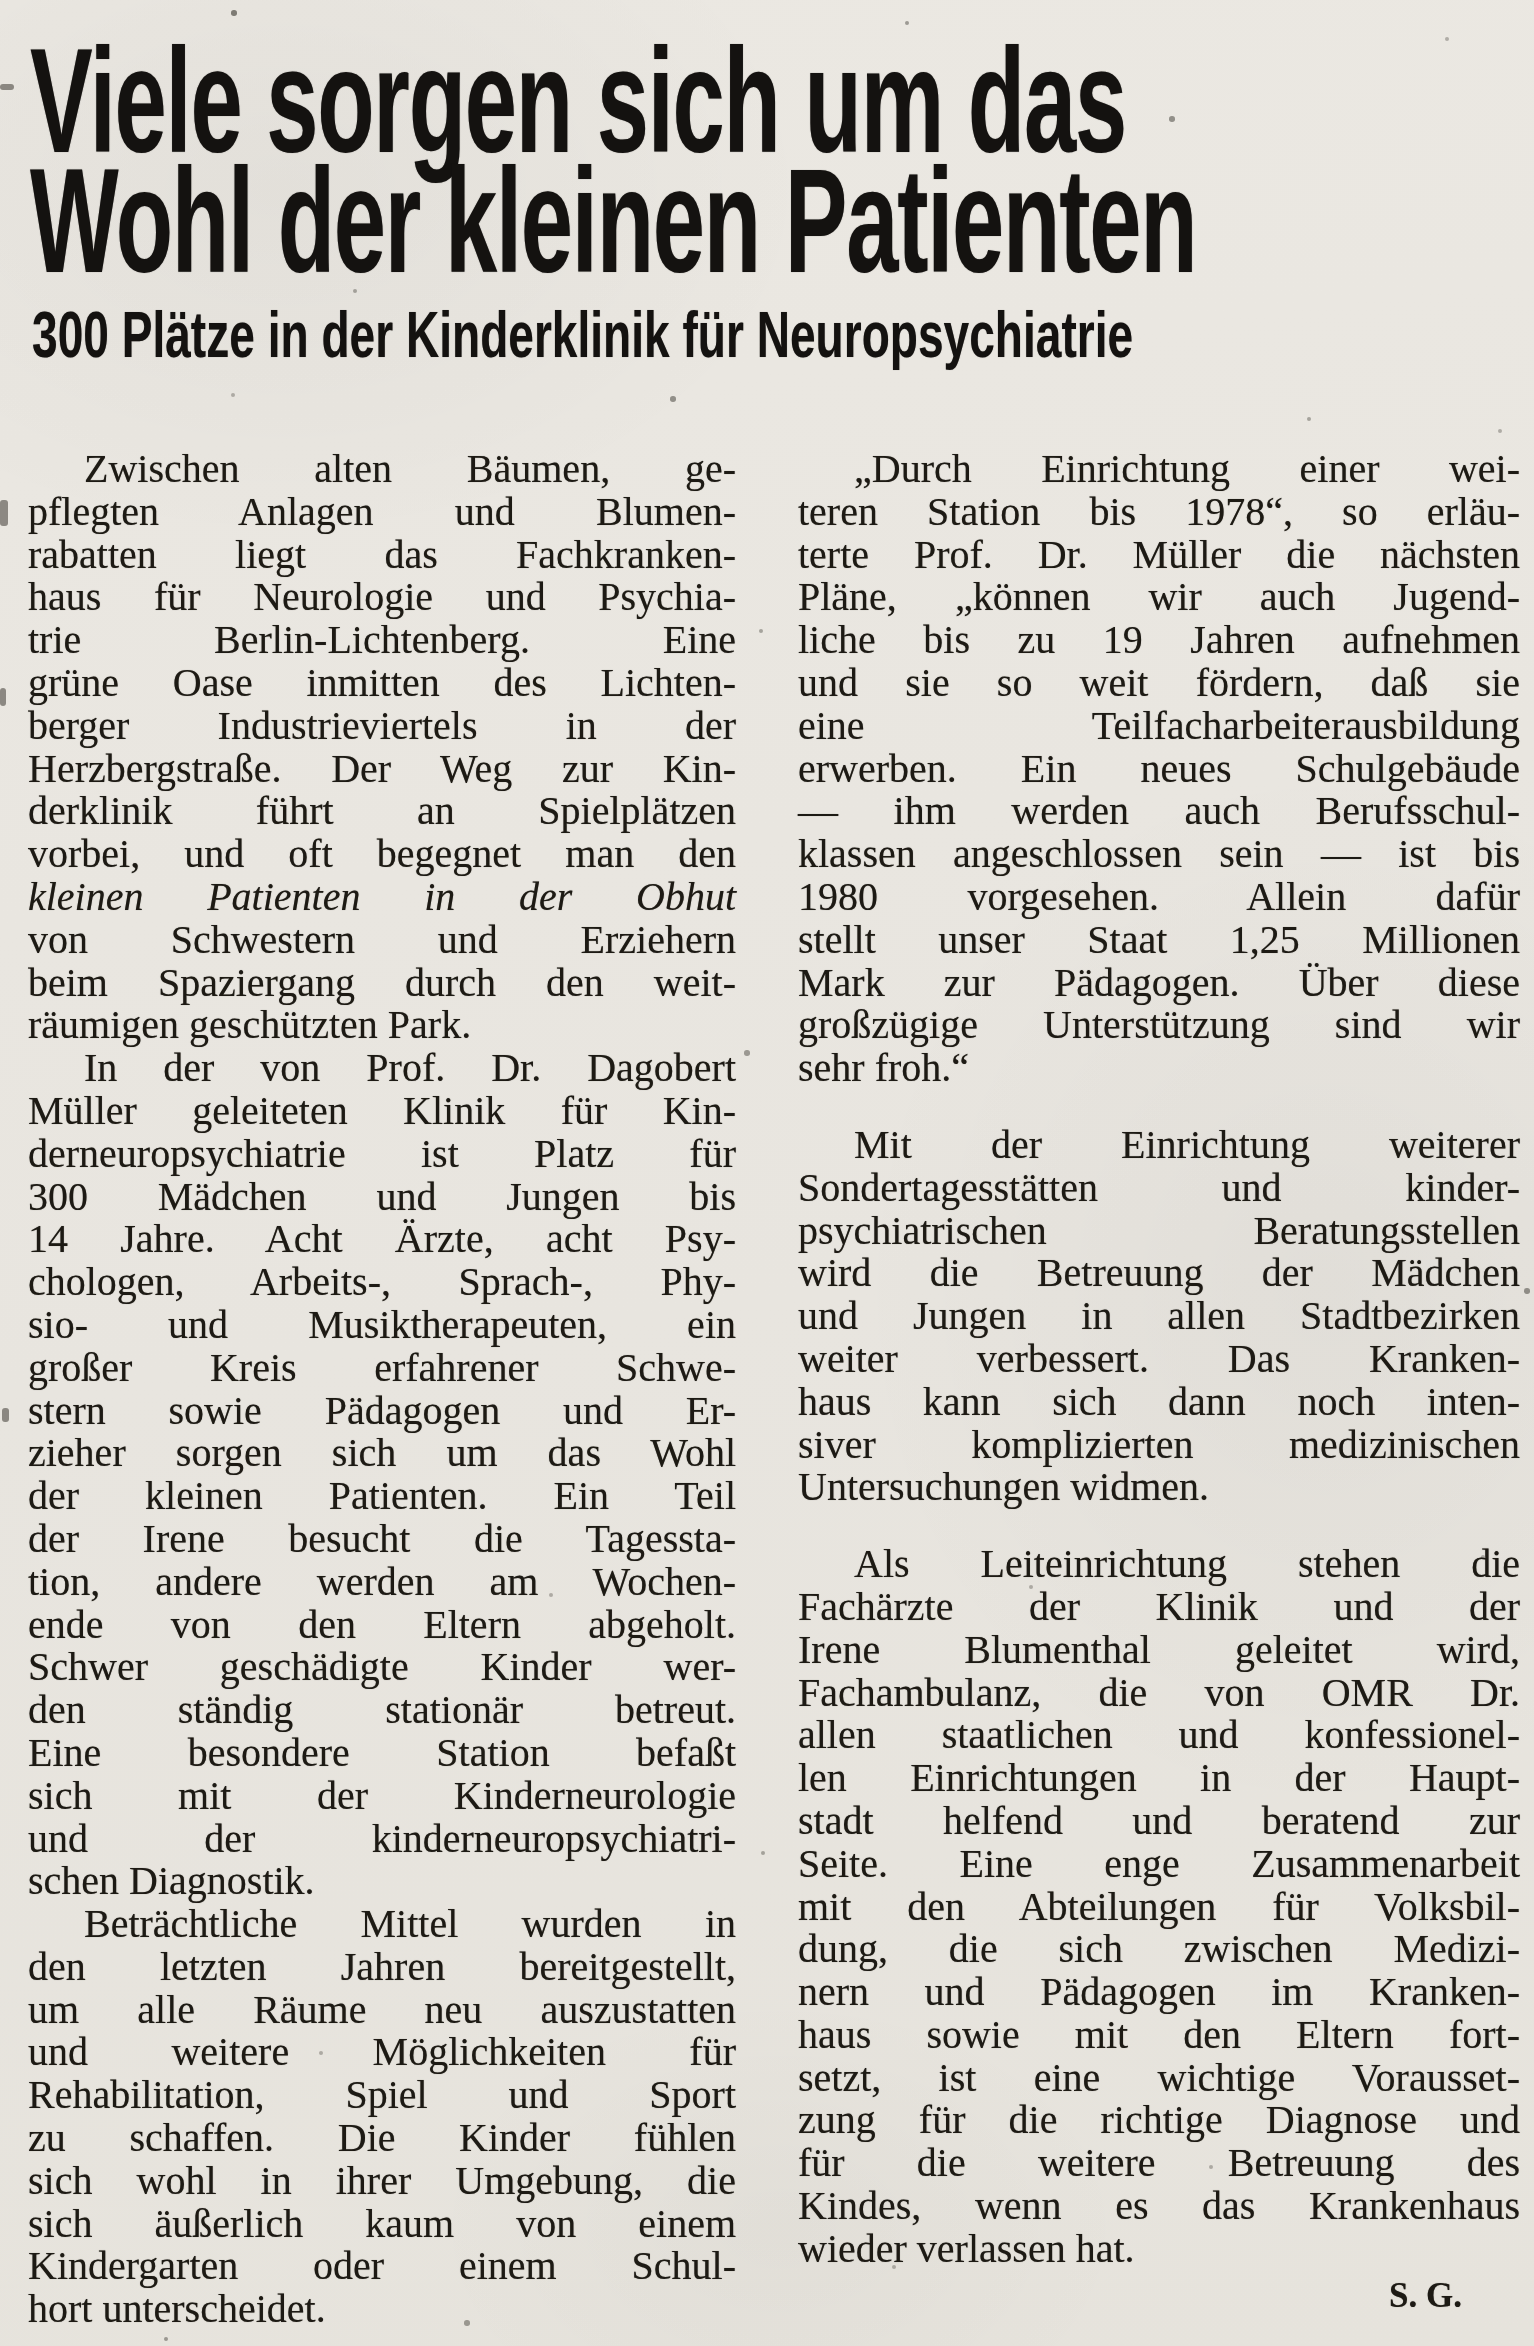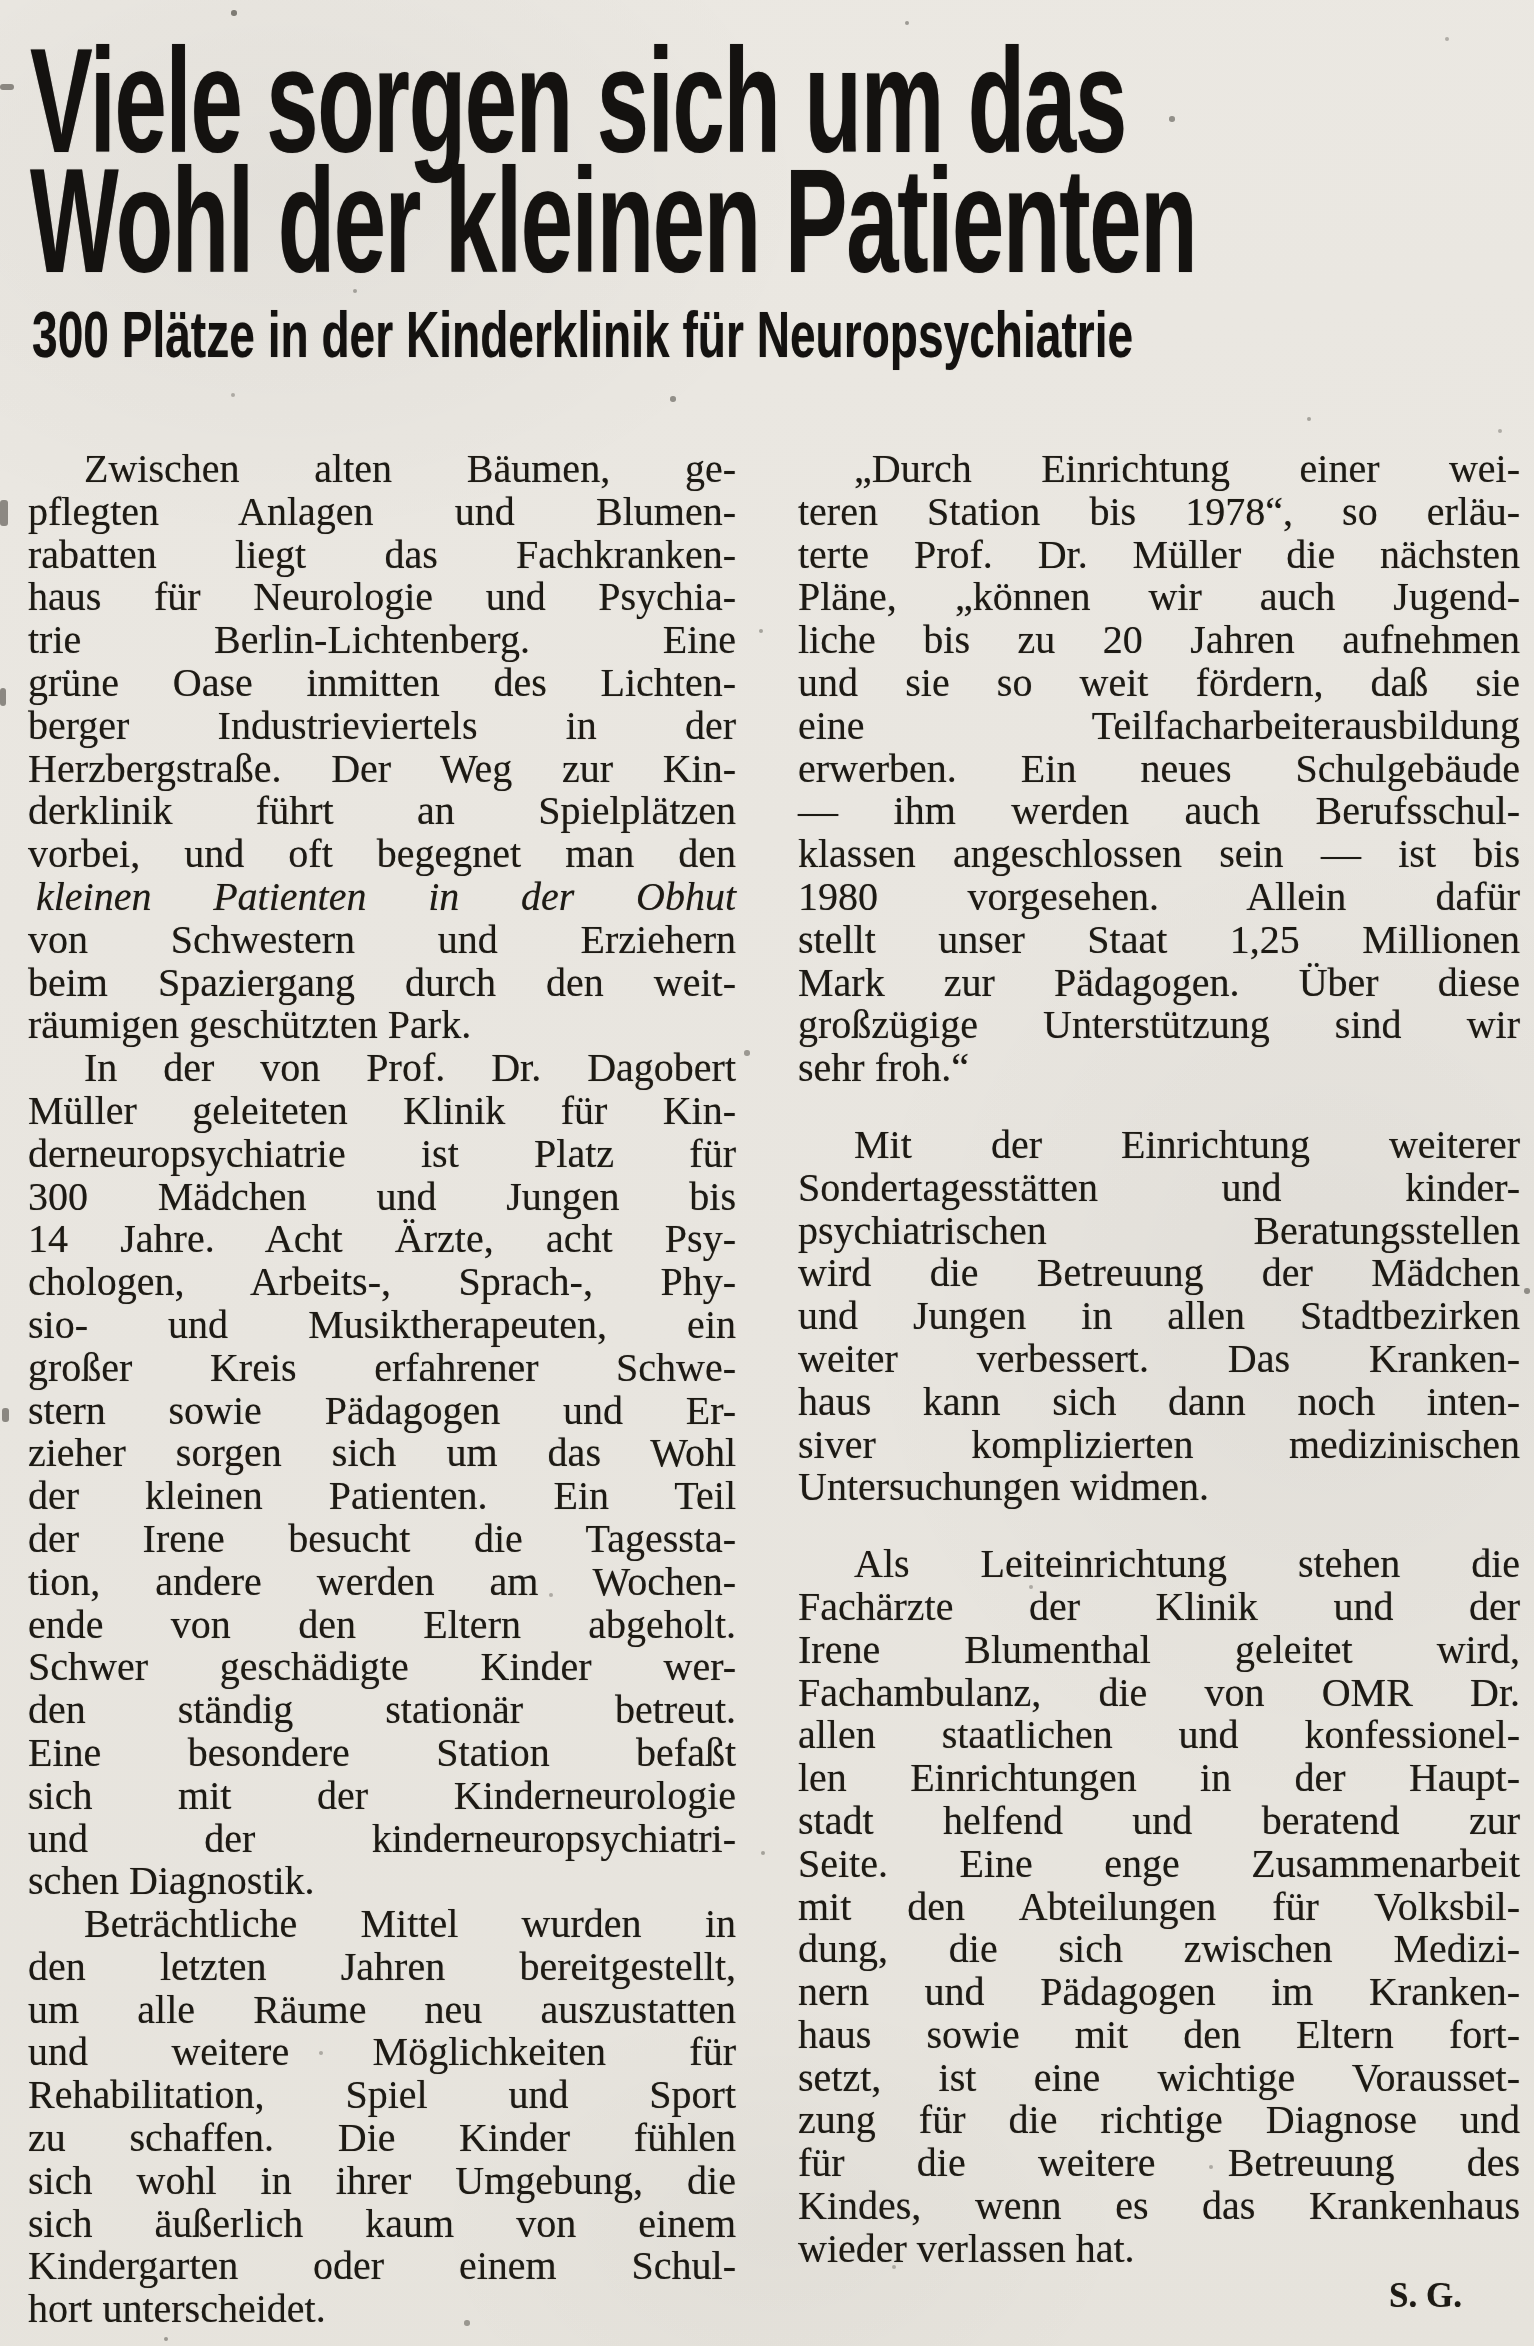--- a/index.html
+++ b/index.html
@@ -59,21 +59,21 @@
     text-align:justify;
     -moz-text-align-last:justify;
     text-align-last:justify;
     overflow:visible;
   }
   .line.first{text-indent:56px;}
   .line.last{
     -moz-text-align-last:left;
     text-align-last:left;
   }
-  .line.em{font-style:italic;margin-left:8px;}
+  .line.em{font-style:italic;}
   .signature{
     position:absolute;left:798px;top:2272px;width:722px;
     font-size:35px;line-height:48px;font-weight:700;
     text-align:right;padding-right:58px;box-sizing:border-box;
     text-shadow:0 0 0.8px rgba(30,27,20,0.55);
   }
   
   .noise{
     position:absolute;left:0;top:0;width:2px;height:2px;border-radius:50%;
     background:transparent;pointer-events:none;
@@ -176,21 +176,21 @@
         <div class="line">Kindergarten oder einem Schul-</div>
         <div class="line last">hort unterscheidet.</div>
       </div>
     </div>
   <div class="col col-right">
       <div class="para">
         <div class="line first">„Durch Einrichtung einer wei-</div>
         <div class="line">teren Station bis 1978“, so erläu-</div>
         <div class="line">terte Prof. Dr. Müller die nächsten</div>
         <div class="line">Pläne, „können wir auch Jugend-</div>
-        <div class="line">liche bis zu 20 Jahren aufnehmen</div>
+        <div class="line">liche bis zu 19 Jahren aufnehmen</div>
         <div class="line">und sie so weit fördern, daß sie</div>
         <div class="line">eine Teilfacharbeiterausbildung</div>
         <div class="line">erwerben. Ein neues Schulgebäude</div>
         <div class="line">— ihm werden auch Berufsschul-</div>
         <div class="line">klassen angeschlossen sein — ist bis</div>
         <div class="line">1980 vorgesehen. Allein dafür</div>
         <div class="line">stellt unser Staat 1,25 Millionen</div>
         <div class="line">Mark zur Pädagogen. Über diese</div>
         <div class="line">großzügige Unterstützung sind wir</div>
         <div class="line last">sehr froh.“</div>

